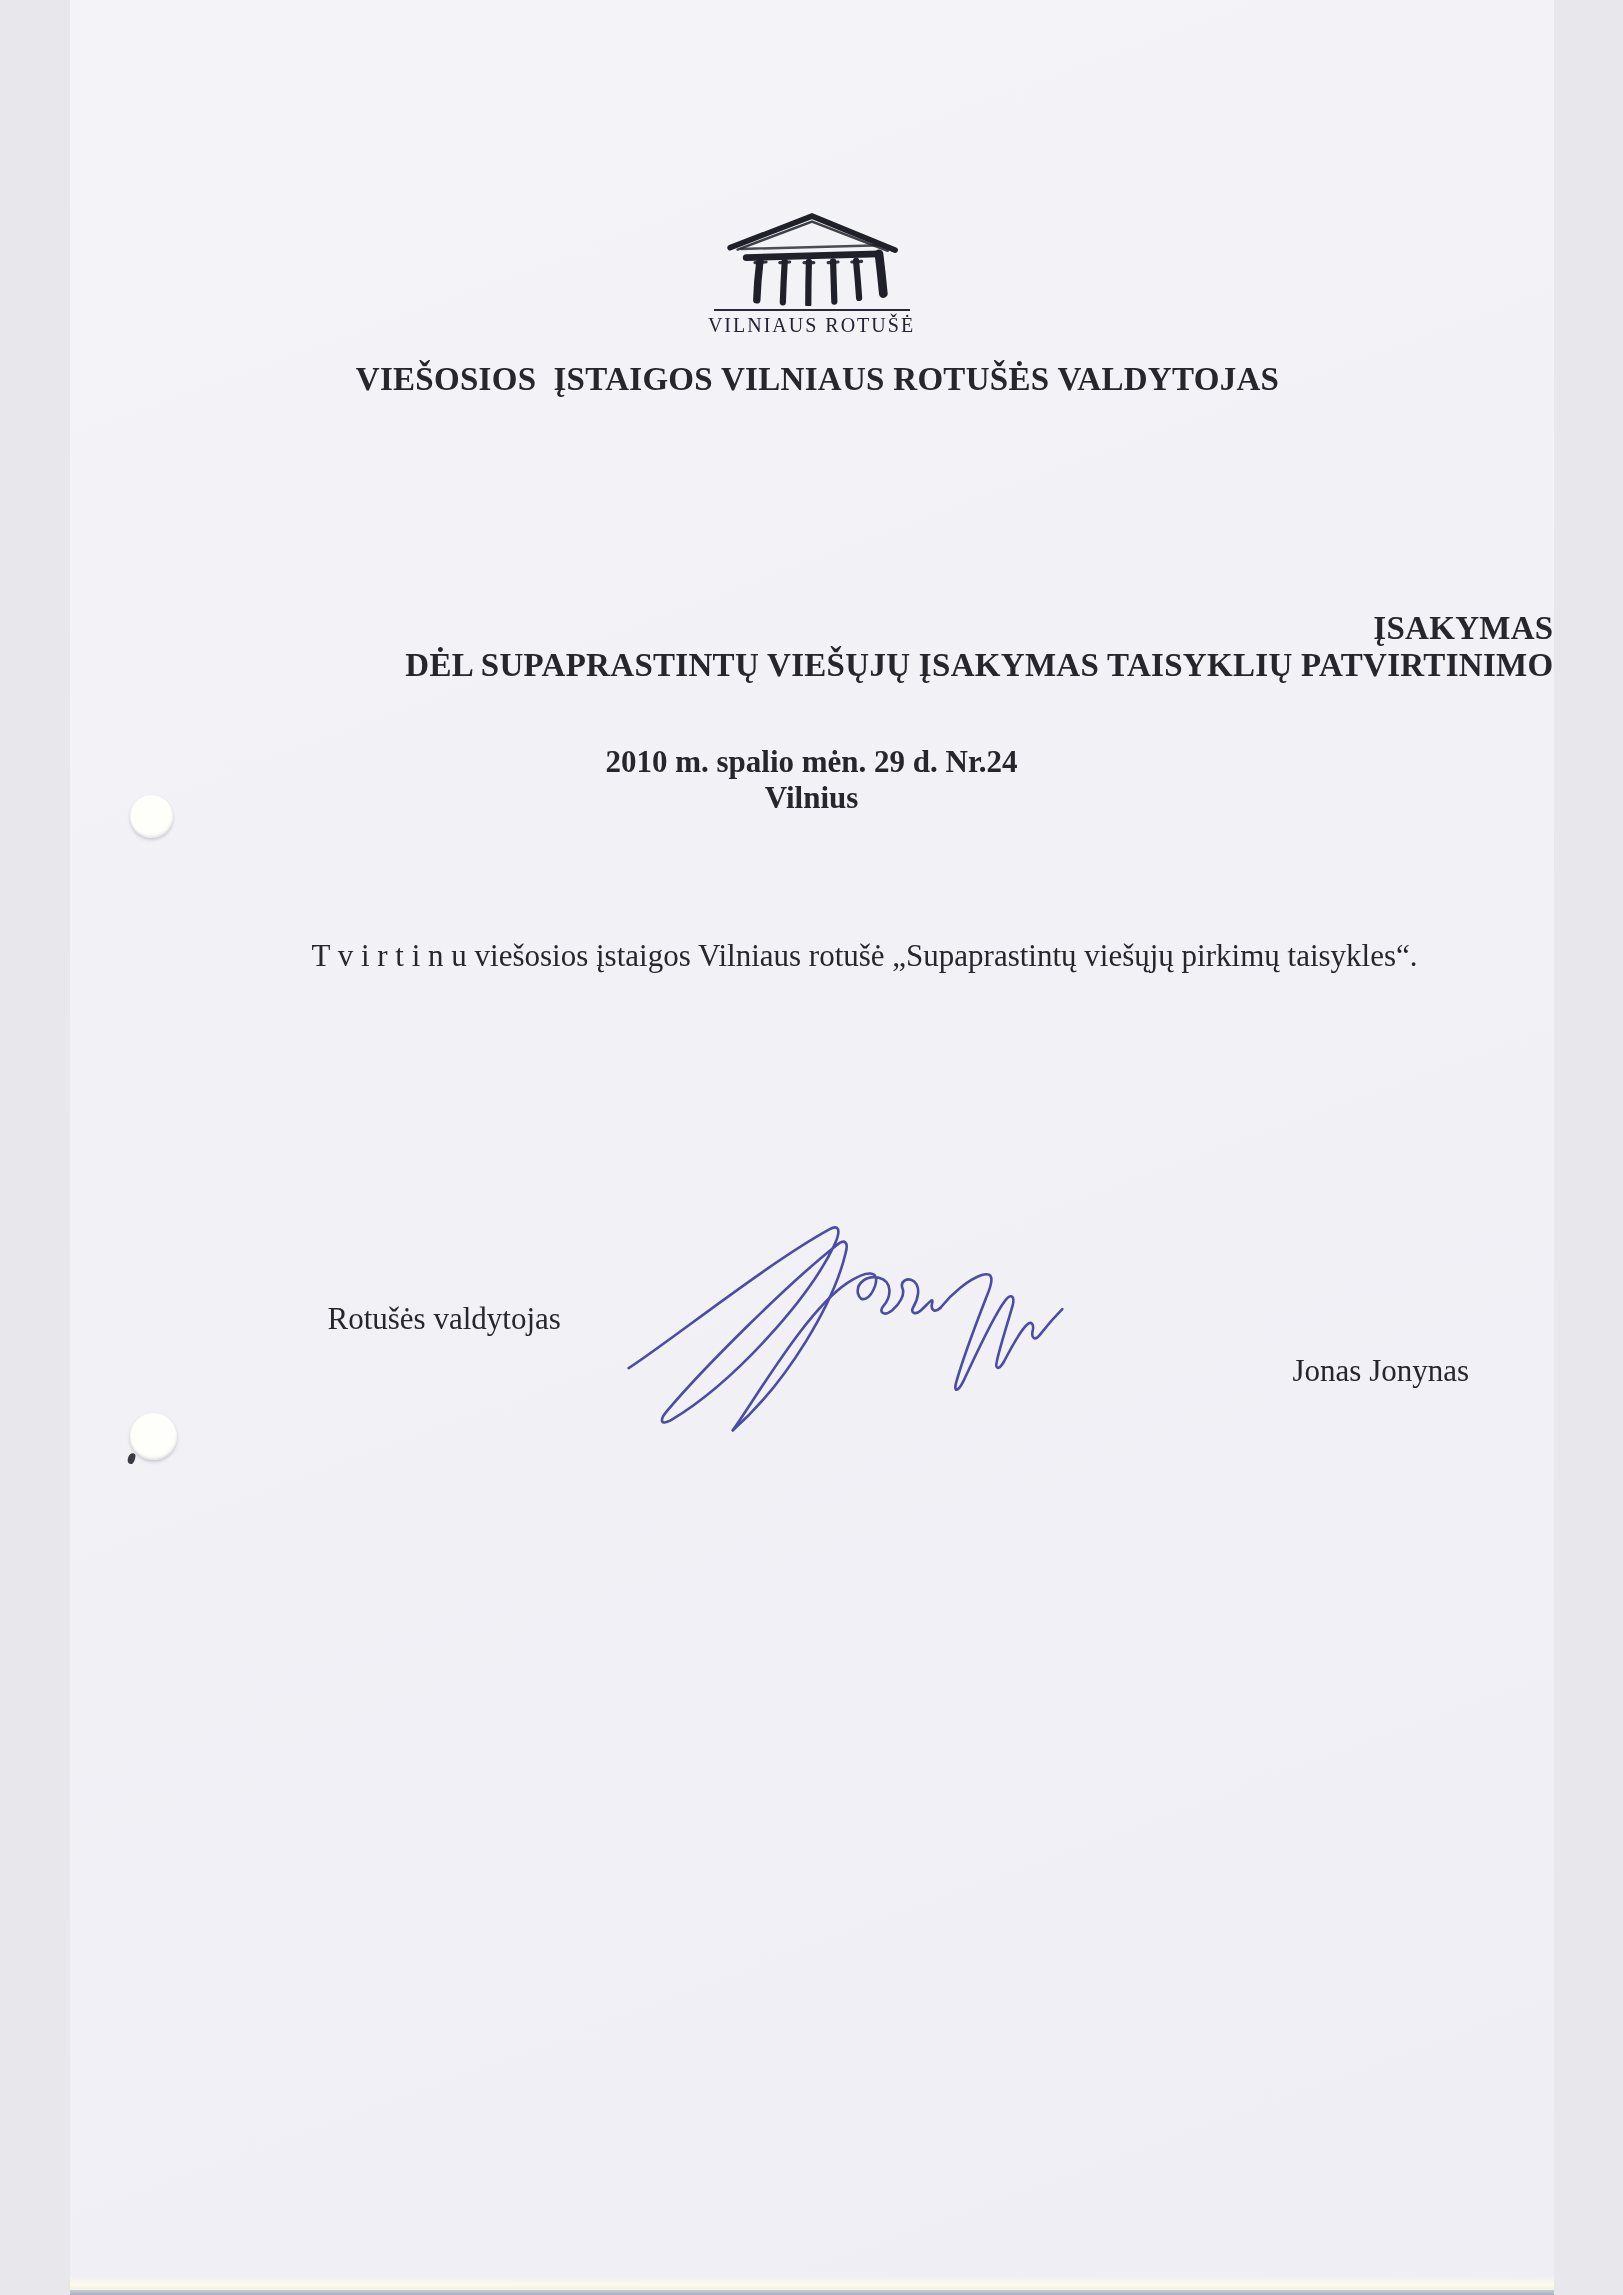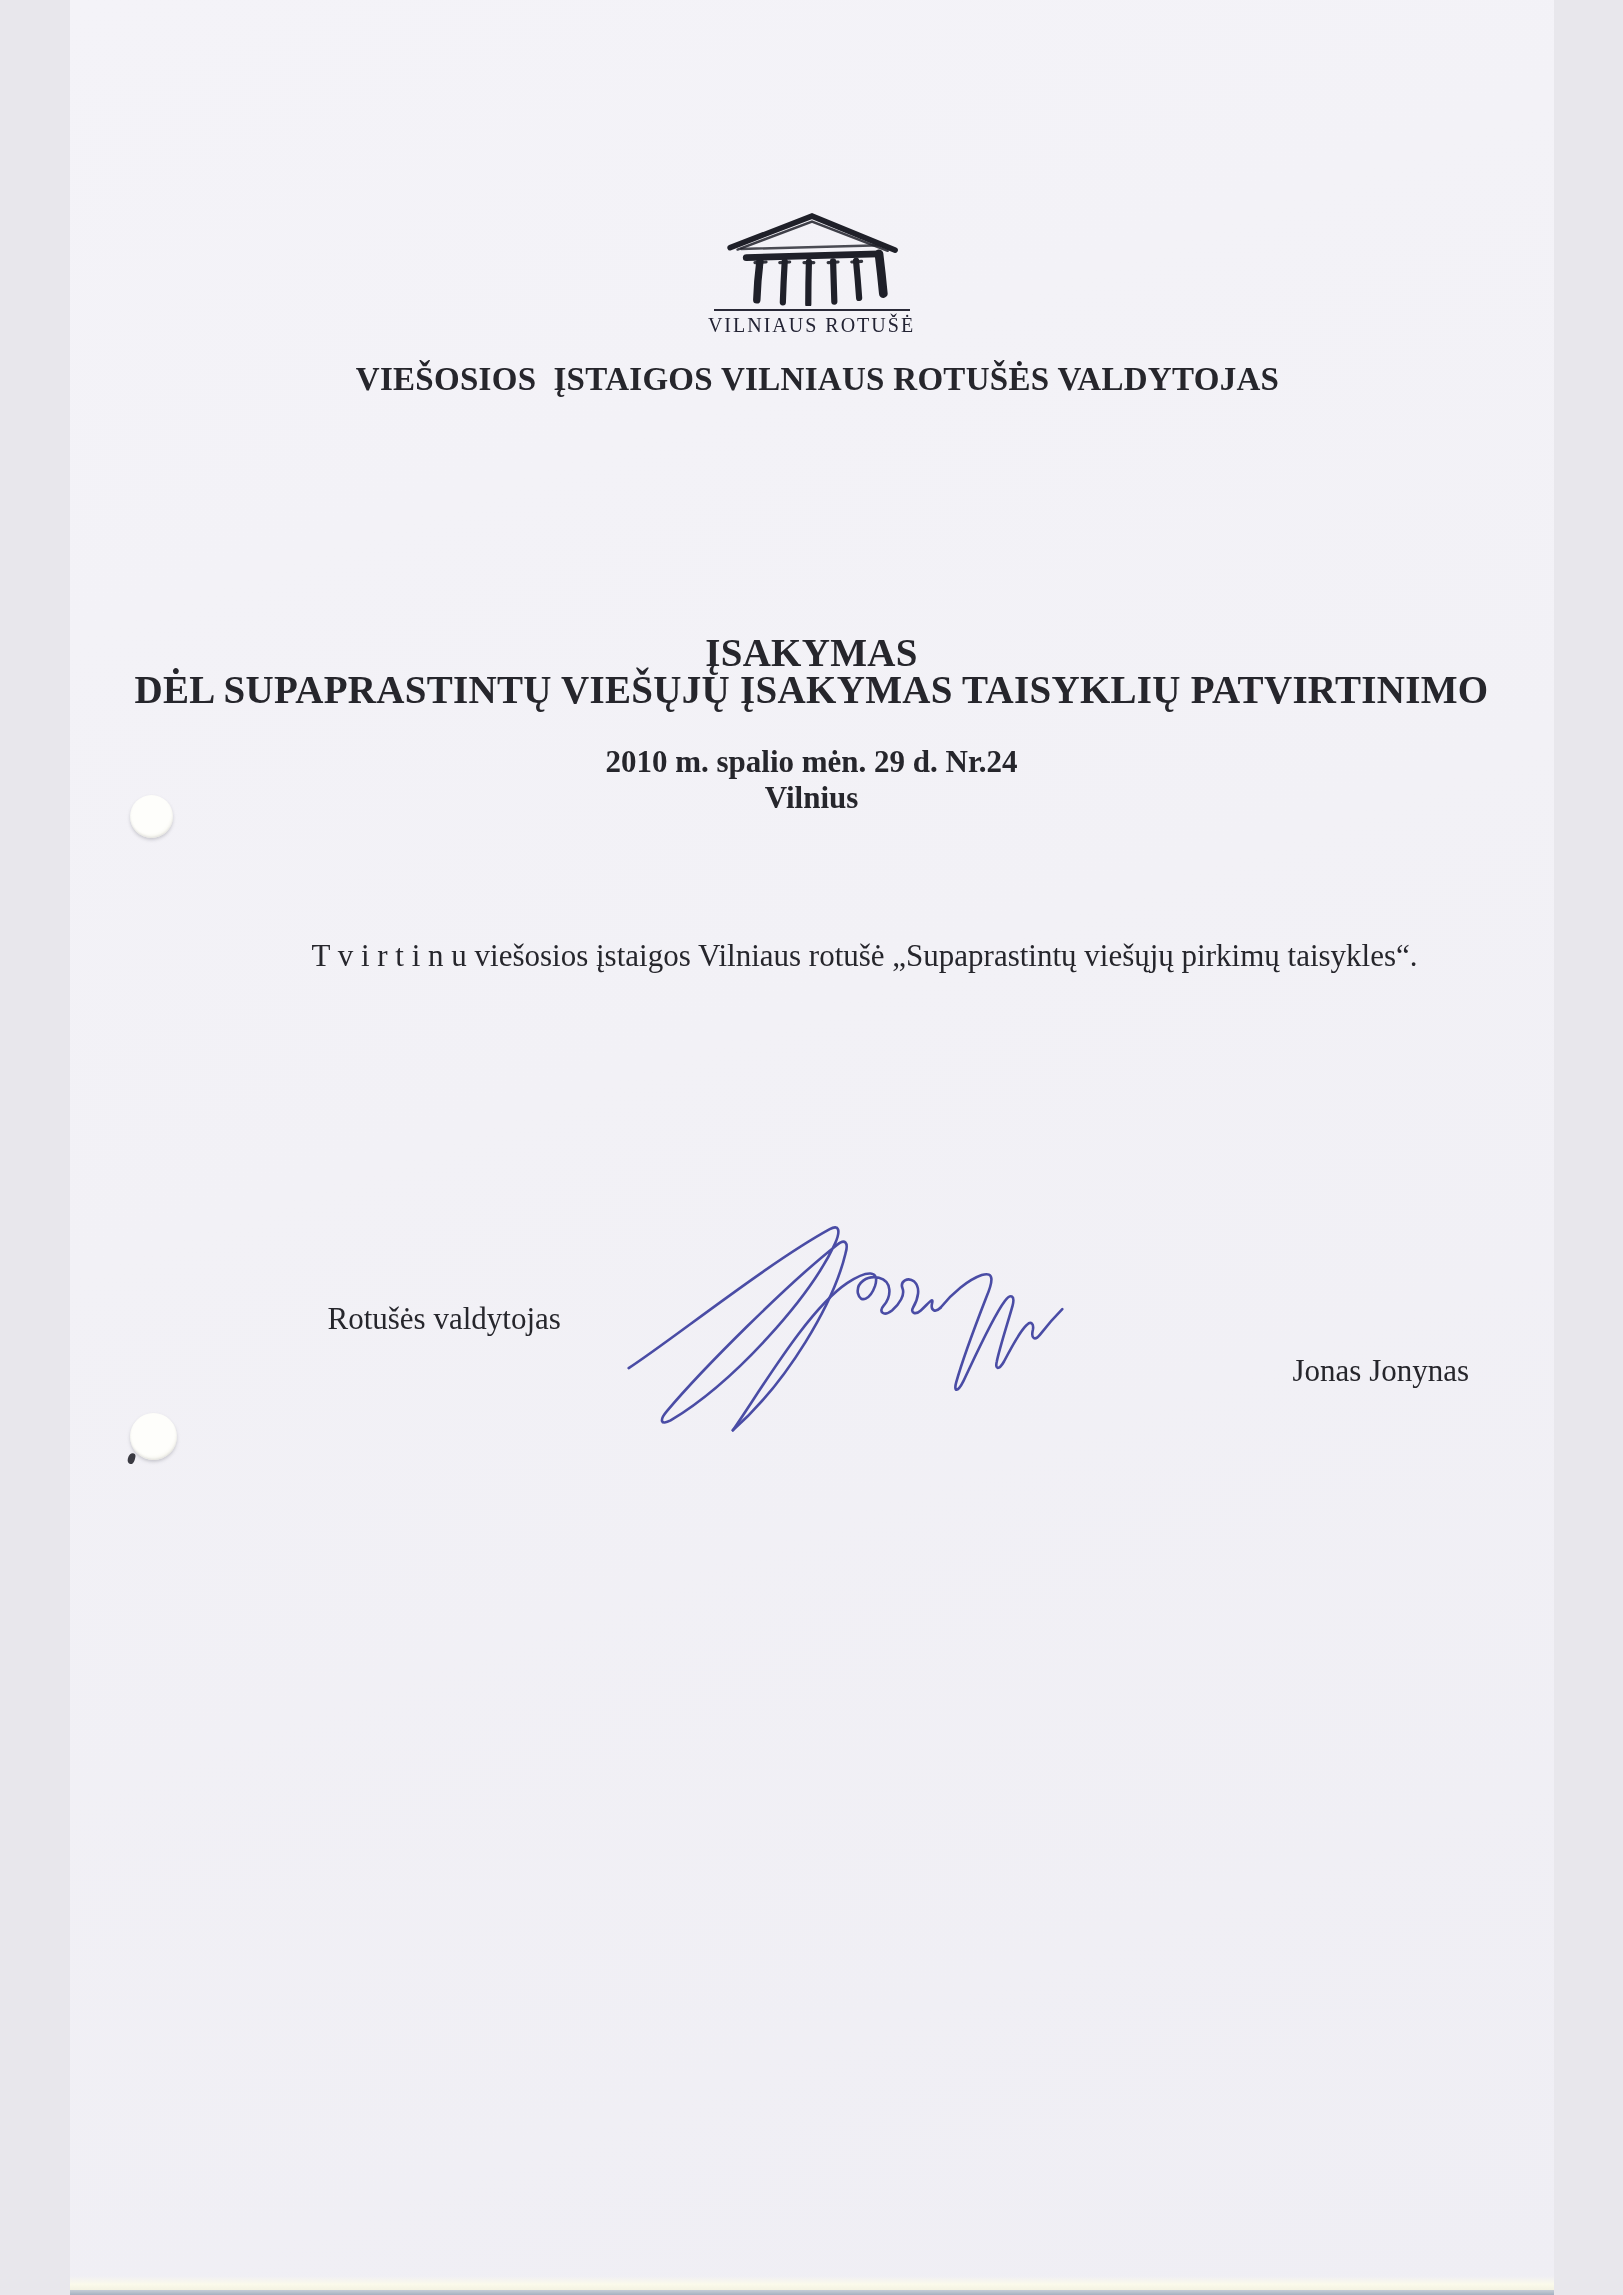--- a/index.html
+++ b/index.html
@@ -34,22 +34,22 @@
     margin-top:3.9px;
     font-size:20px;letter-spacing:2px;color:#232334;
   }
 
   
   .org-header{
     top:361px;
     font-size:33px;font-weight:bold;letter-spacing:0.3px;
   }
   .doc-title{
-    top:634px;
-    font-size:39px;font-weight:bold;letter-spacing:0.3px;line-height:37px;
+    top:610px;
+    font-size:33px;font-weight:bold;letter-spacing:0.3px;line-height:37px;text-align:right;
   }
   .doc-date{top:744px;font-size:31px;}
   .doc-city{top:780px;font-size:31px;text-align:center;}
 
   
   .body-par{
     position:absolute;top:936px;left:242px;width:1178px;
     font-size:31px;line-height:39px;
   }
 

